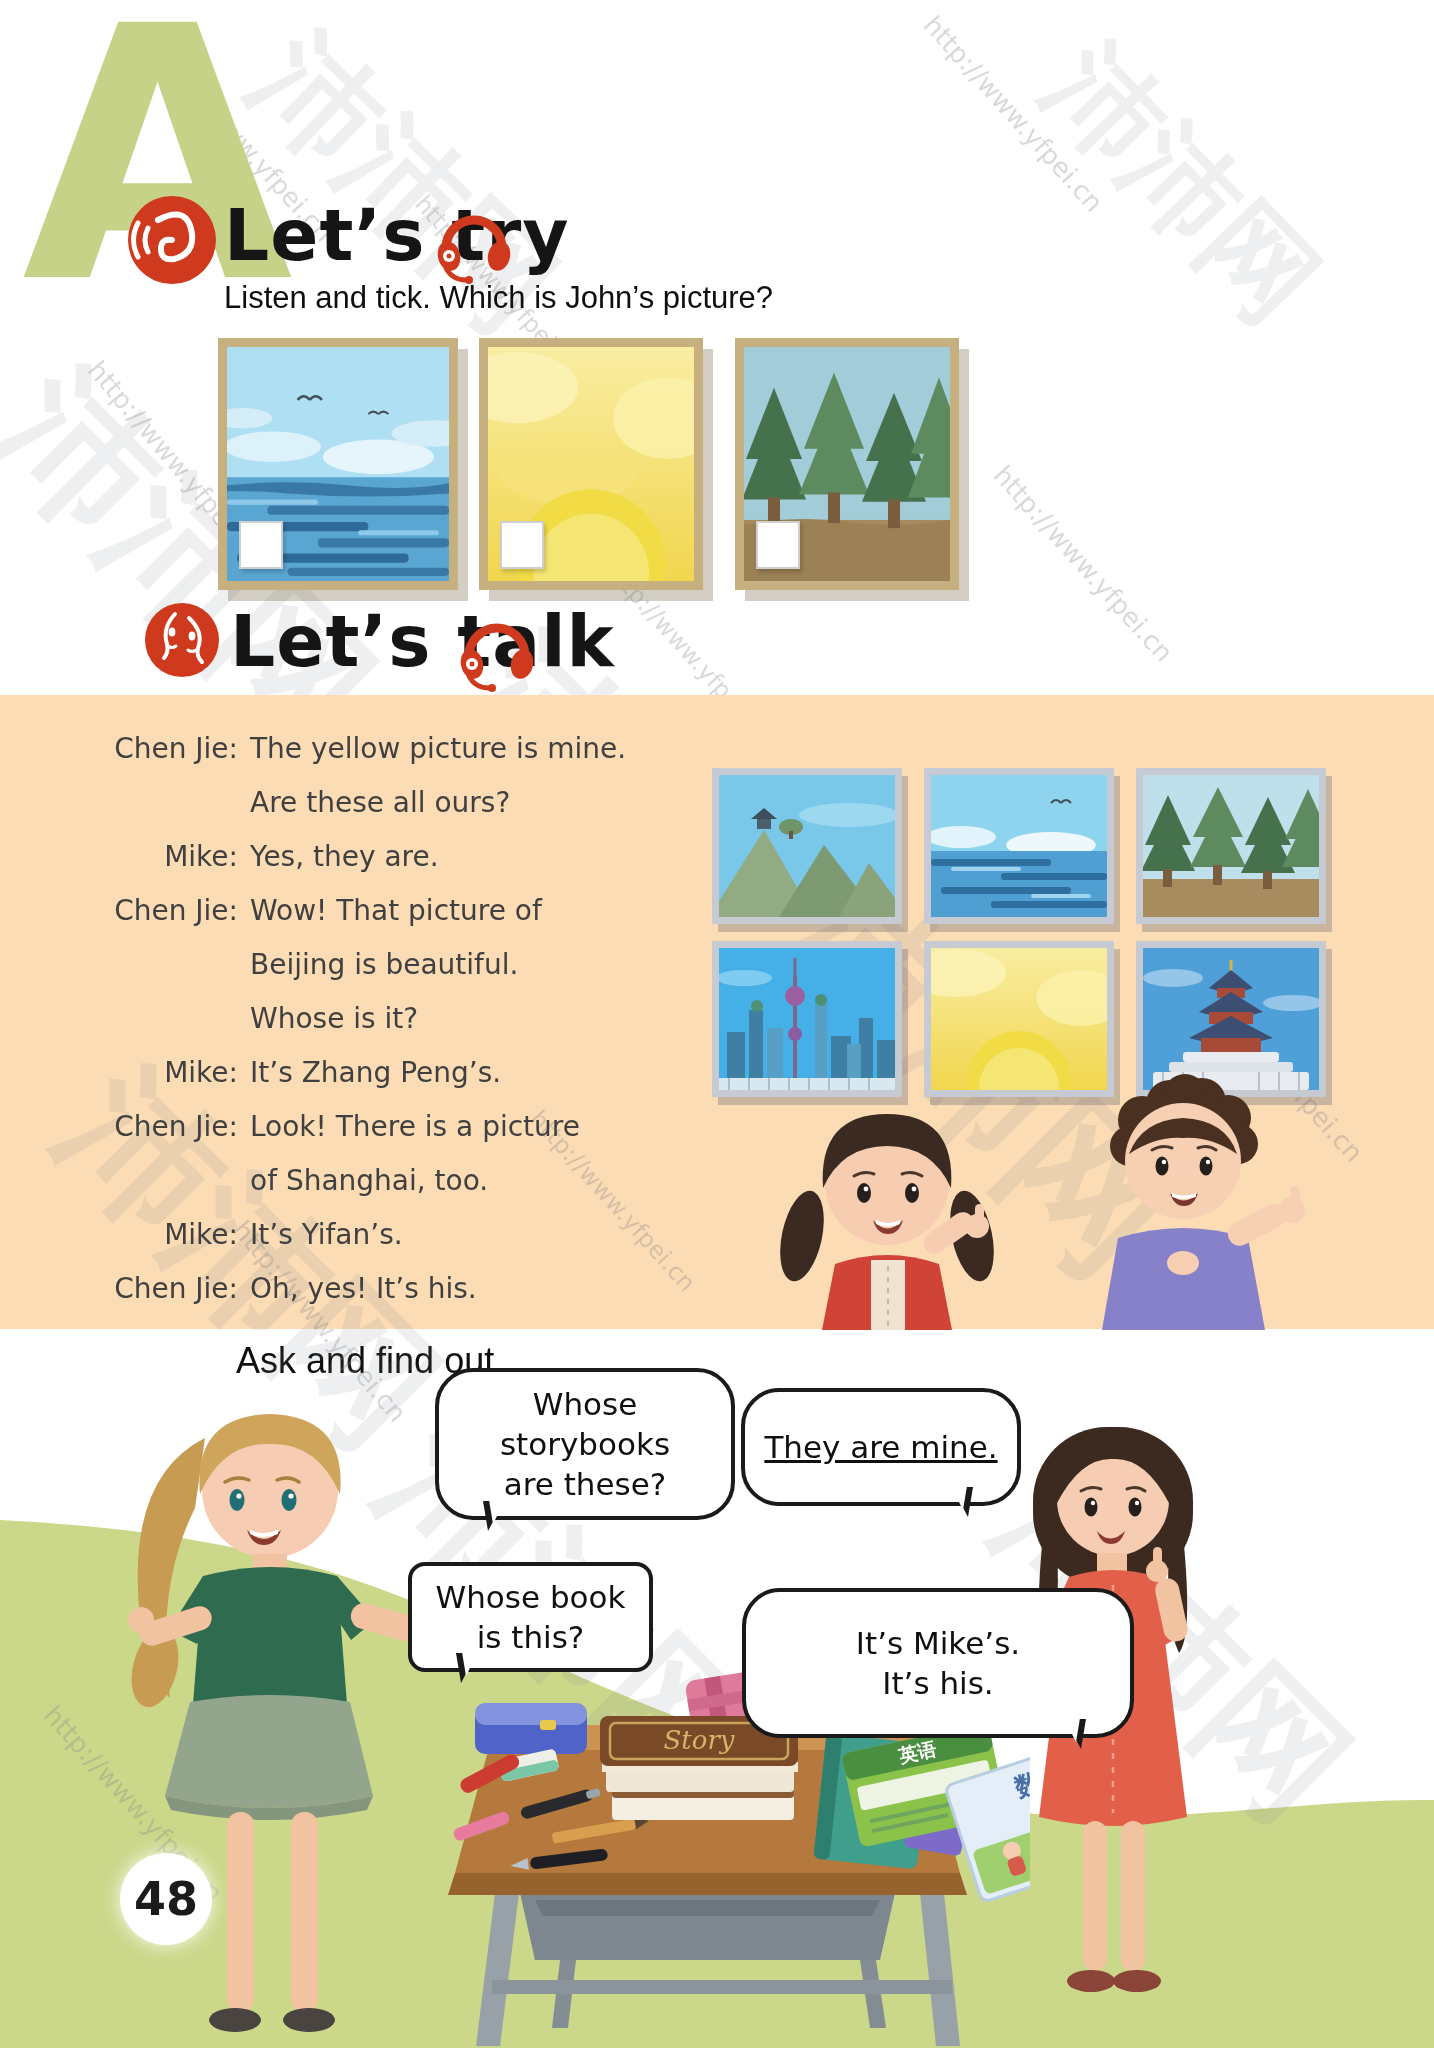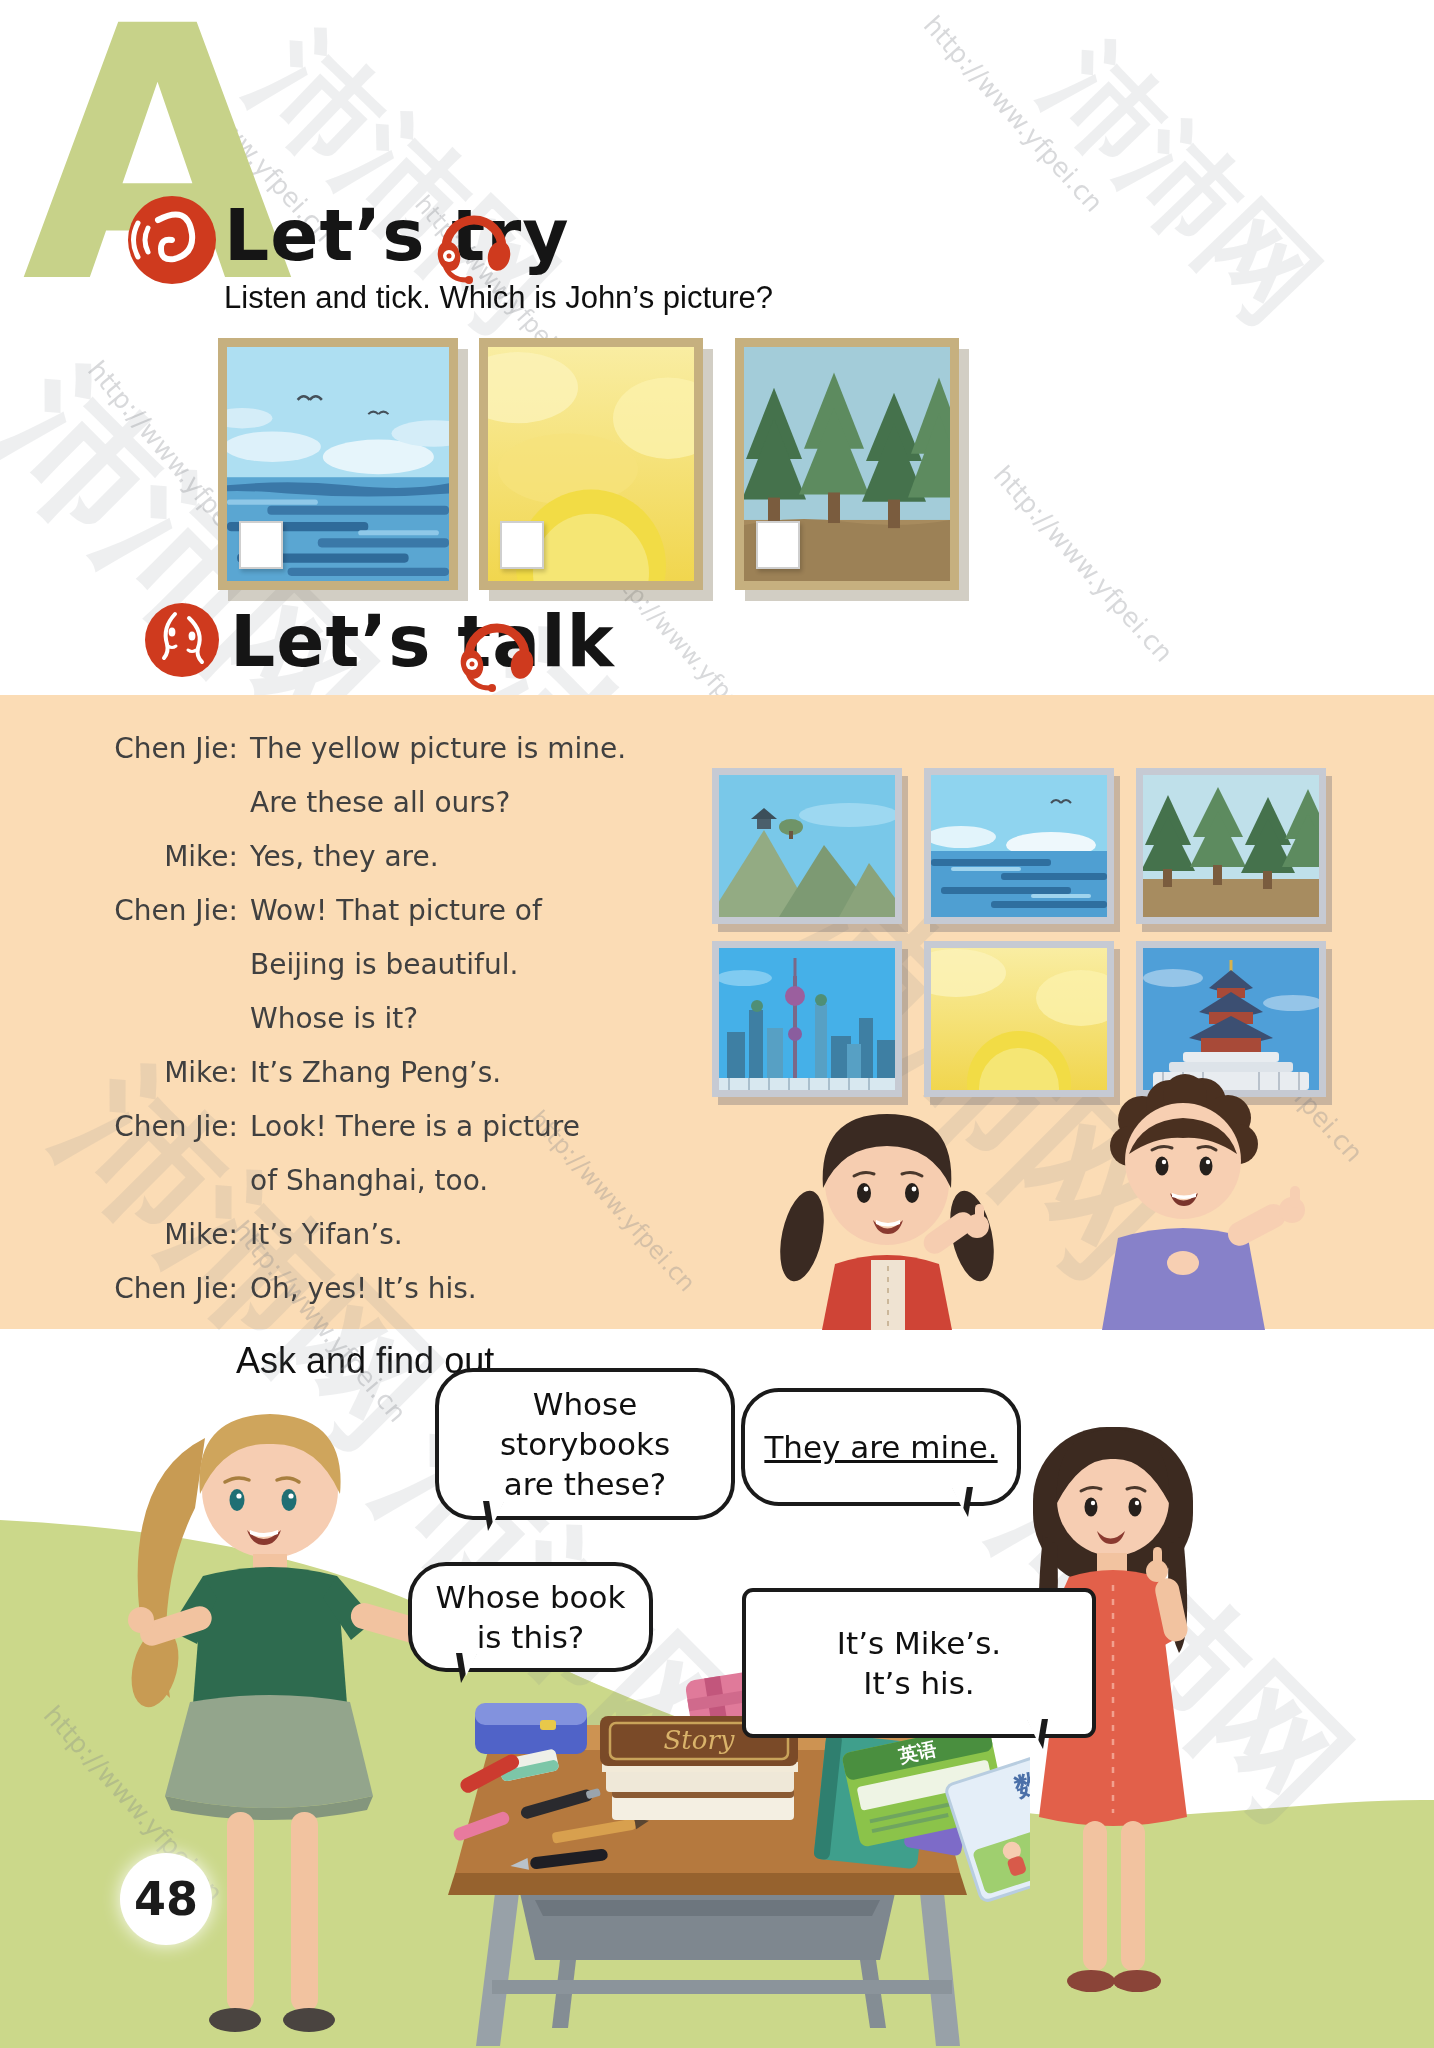--- a/index.html
+++ b/index.html
@@ -560,21 +560,21 @@
     <rect x="168" y="162" width="9" height="26" rx="4.5" fill="#f2c3a0"></rect>
     <rect x="98" y="436" width="24" height="150" rx="12" fill="#f2c3a0"></rect>
     <rect x="136" y="436" width="24" height="150" rx="12" fill="#f2c3a0"></rect>
     <ellipse cx="106" cy="596" rx="24" ry="11" fill="#8a4438"></ellipse>
     <ellipse cx="152" cy="596" rx="24" ry="11" fill="#8a4438"></ellipse>
   </svg>
 
   <div class="bubble tail-bl" style="left:435px;top:1368px;width:300px;height:152px;">Whose storybooks
 are these?</div>
   <div class="bubble tail-br" style="left:741px;top:1388px;width:280px;height:118px;text-decoration:underline;">They are mine.</div>
-  <div class="bubble tail-bl" style="left:408px;top:1562px;width:245px;height:110px;">Whose book is this?</div>
-  <div class="bubble tail-br" style="left:742px;top:1588px;width:354px;height:150px;border-radius:11px;">It’s Mike’s.
+  <div class="bubble tail-bl" style="left:408px;top:1562px;width:245px;height:110px;border-radius:17px;">Whose book is this?</div>
+  <div class="bubble tail-br" style="left:742px;top:1588px;width:392px;height:150px;">It’s Mike’s.
 It’s his.</div>
 
   <div class="page-circle">
     <span>48</span>
   </div>
 
 </div>
 
 </body></html>

